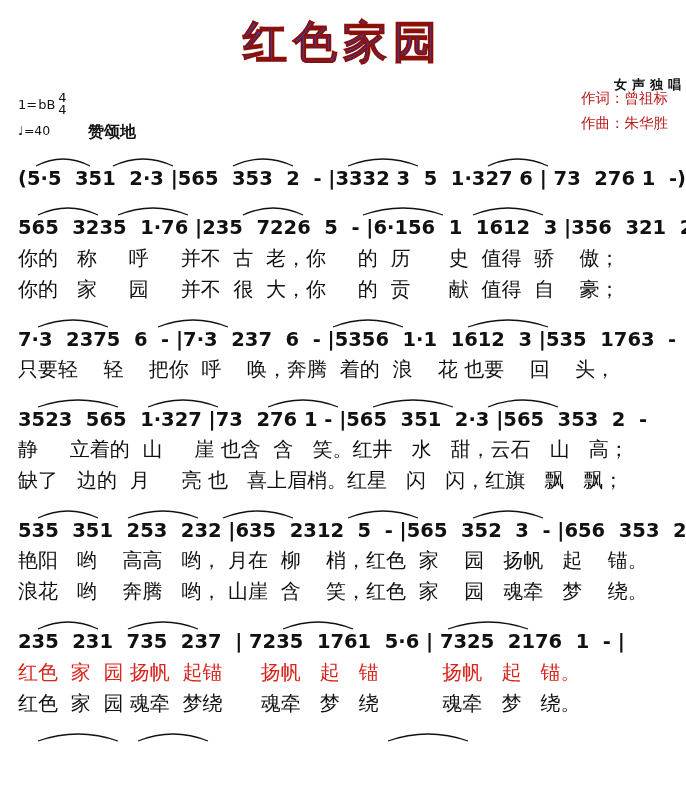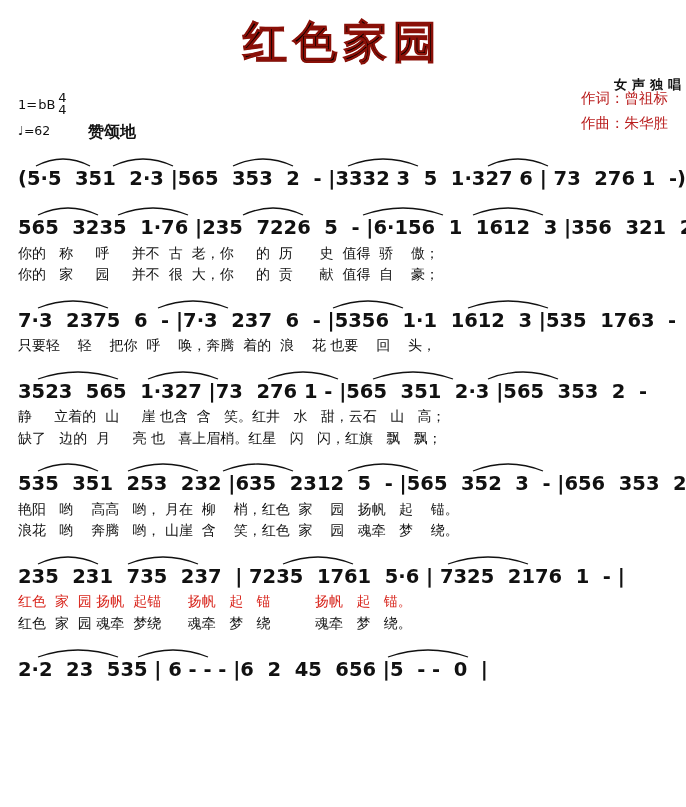--- a/index.html
+++ b/index.html
@@ -16,21 +16,21 @@
     overflow: hidden;
   }
 
   
   .title {
     text-align: center;
     font-family: "DejaVu Serif", serif;
     font-weight: bold;
     font-size: 44px;
     letter-spacing: 6px;
-    color: #000000;
+    color: #1d4ed8;
     -webkit-text-stroke: 1px #8a1008;
     margin-top: 18px;
     line-height: 1.1;
   }
   .subtitle {
     text-align: right;
     font-family: "DejaVu Serif", serif;
     font-weight: bold;
     font-size: 13px;
     letter-spacing: 5px;
@@ -89,21 +89,21 @@
     font-size: 19.5px;
     letter-spacing: 0px;
     white-space: pre;
     padding-left: 18px;
     line-height: 1.5;
     color: #111;
   }
 
   .lyrics {
     font-family: "DejaVu Sans", sans-serif;
-    font-size: 14px;
+    font-size: 20px;
     white-space: pre;
     padding-left: 18px;
     line-height: 1.55;
     color: #111;
   }
   .lyrics.red { color: #d8241b; }
 
   
   .slurs { display: block; height: 18px; margin-bottom: -4px; padding-left: 18px; }
   .slurs svg { display: block; overflow: visible; }
@@ -121,21 +121,21 @@
 
 <div class="keyblock">
   <div class="keyline">
     <span>1=</span>
     <span>bB</span>
     <span class="meter">
       <span>4</span>
       <span>4</span>
     </span>
   </div>
-  <div class="tempo">♩=62</div>
+  <div class="tempo">♩=40</div>
 </div>
 <div class="mood">赞颂地</div>
 
 <div class="systems">
 
   <div class="system">
     <div class="slurs">
       <svg width="650" height="18" viewBox="0 0 650 18">
         <path d="M18 16 Q45 2 72 16" stroke="#111" fill="none" stroke-width="1.3"></path>
         <path d="M95 16 Q125 2 155 16" stroke="#111" fill="none" stroke-width="1.3"></path>
@@ -220,16 +220,15 @@
   </div>
 
   <div class="system">
     <div class="slurs">
       <svg width="650" height="18" viewBox="0 0 650 18">
         <path d="M20 16 Q60 2 100 16" stroke="#111" fill="none" stroke-width="1.3"></path>
         <path d="M120 16 Q155 2 190 16" stroke="#111" fill="none" stroke-width="1.3"></path>
         <path d="M370 16 Q410 2 450 16" stroke="#111" fill="none" stroke-width="1.3"></path>
       </svg>
     </div>
-    <div class="notes red">2·2  23  535 | 6 - - - |6  2  45  656 |5  - -  0  |</div>
   </div>
 
 </div>
 
 </body></html>

